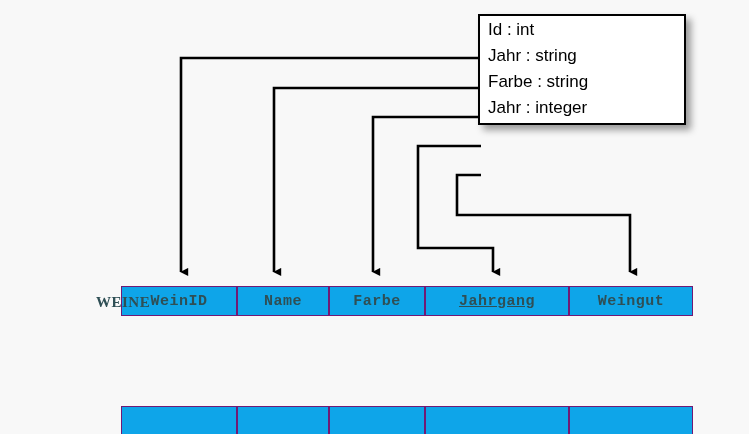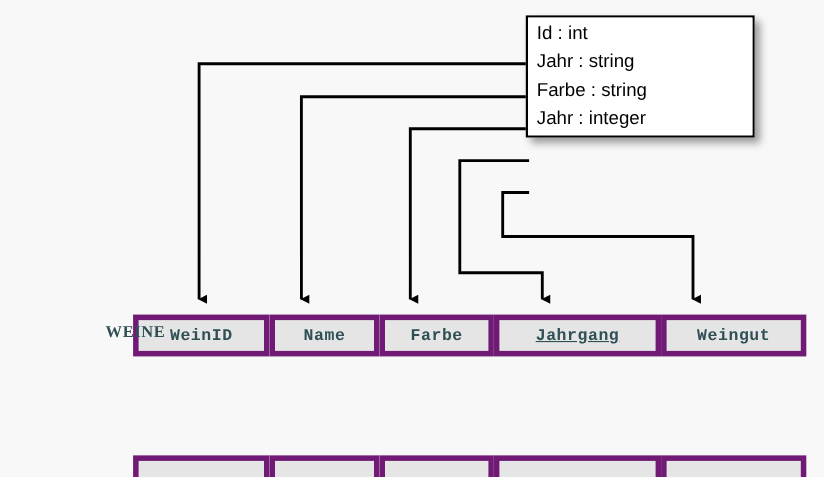--- a/index.html
+++ b/index.html
@@ -84,22 +84,22 @@
   #rel-table {
     position: absolute;
     left: 121px;
     top: 286px;
     border-collapse: separate;
     border-spacing: 0;
     z-index: 2;
   }
   #rel-table th,
   #rel-table td {
-    border: 5px solid #701a75;
-    background: #e5e5e5;
+    border: 1px solid #701a75;
+    background: #0ea5e9;
     padding: 0;
     font-family: "Liberation Mono", "DejaVu Sans Mono", monospace;
     font-weight: bold;
     font-size: 15px;
     letter-spacing: 0.5px;
     color: #2f4f55;
     text-align: center;
     vertical-align: middle;
   }
   #rel-table th {

